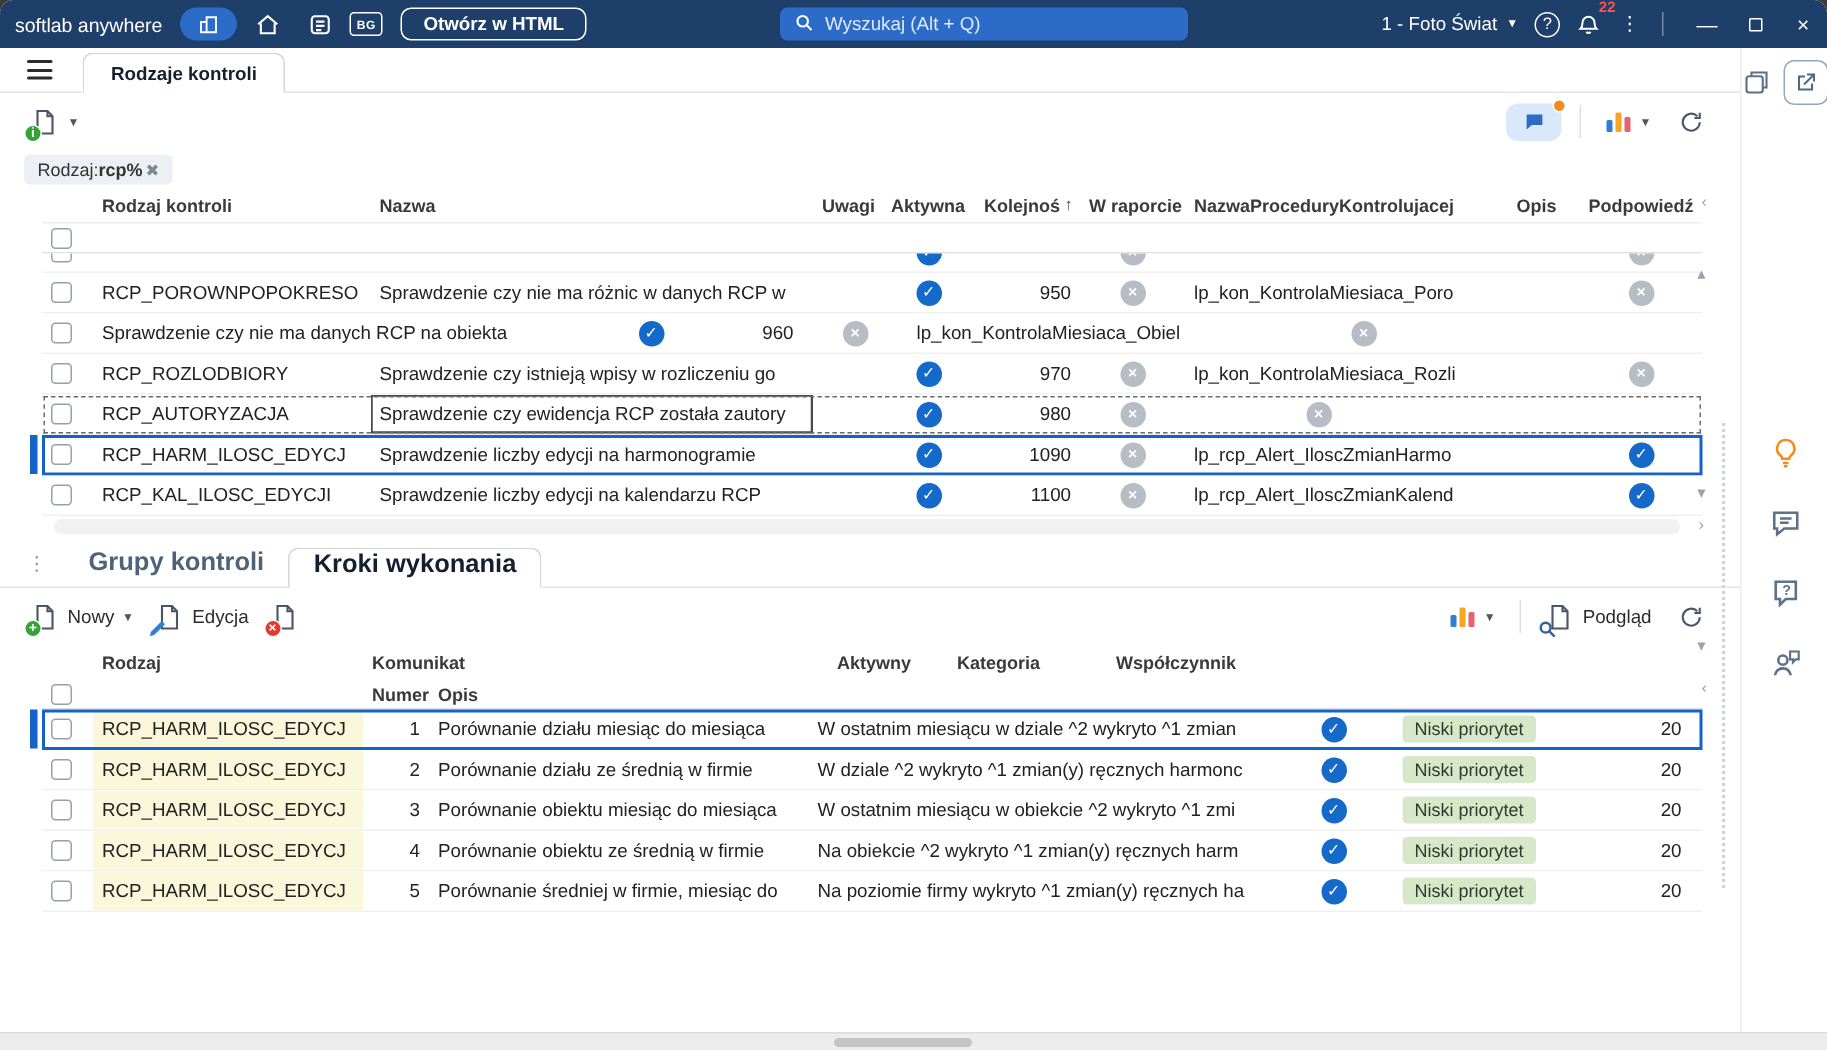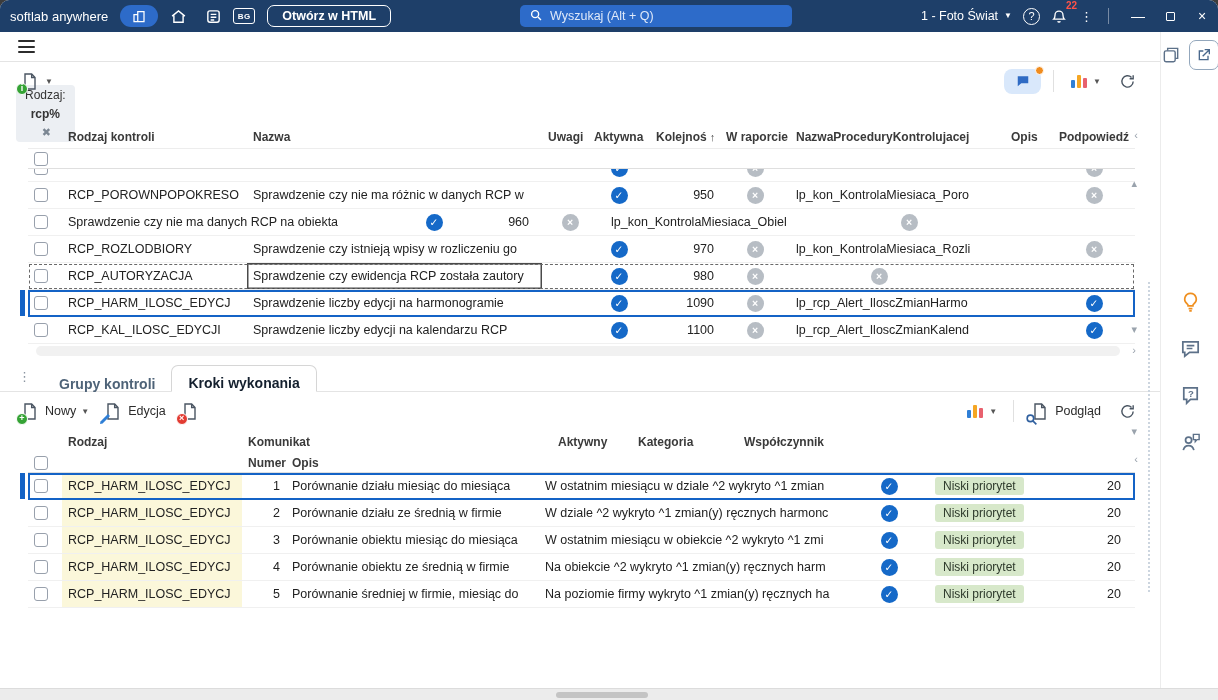--- a/index.html
+++ b/index.html
@@ -51,21 +51,21 @@
   .mini{position:absolute;left:-4px;bottom:-3px;width:12px;height:12px;border-radius:50%;display:flex;align-items:center;justify-content:center;color:#fff;font-size:9px;font-weight:bold;border:1.5px solid #fff;line-height:1;}
   .mini.green{background:#35a335;}
   .mini.red{background:#e23b32;}
   .pencil{position:absolute;left:-4px;bottom:-3px;}
   .lens{position:absolute;left:-5px;bottom:-4px;}
   .chatpill{position:relative;width:37px;height:25px;background:#d9e8fb;border-radius:8px;display:flex;align-items:center;justify-content:center;cursor:pointer;}
   .chatpill .dot{position:absolute;top:-3px;right:-3px;width:9px;height:9px;background:#f08c1e;border-radius:50%;border:1.5px solid #fff;}
 
   
   .filterrow{height:26px;flex:0 0 26px;display:flex;align-items:center;padding-left:16px;}
-  .chip{display:inline-flex;align-items:center;gap:5px;background:#eceff3;border-radius:4px;padding:3px 9px;font-size:12px;color:#333;flex-direction:column;}
+  .chip{display:inline-flex;align-items:center;background:#eceff3;border-radius:4px;padding:3px 9px;font-size:12px;color:#333;}
   .chip b{font-weight:bold;}
   .chip .x{color:#7c8793;font-size:11px;cursor:pointer;margin-left:2px;}
 
   
   .gridwrap{position:relative;padding-left:8px;margin-left:20px;}
   .grid{width:1107px;}
   .gh{display:flex;align-items:center;height:23px;}
   .gh .cell{font-weight:bold;font-size:12px;color:#3a3a3a;}
   .gh.first{border-bottom:1px solid #ededed;}
   .gh2{display:flex;align-items:center;height:20px;border-bottom:1px solid #dfdfdf;}
@@ -95,21 +95,21 @@
   .l-akt{flex-basis:80px;} .l-kat{flex-basis:106px;} .l-wsp{flex-basis:100px;padding-right:14px;}
   .grid-row .l-rodzaj{background:#fbf7da;}
 
   .hint{position:absolute;color:#9aa3ad;font-size:11px;line-height:1;cursor:pointer;}
   .hscroll{height:10px;margin:2px 40px 1px 8px;background:#f1f1f1;border-radius:5px;position:relative;}
   .hs-arrow{position:absolute;right:-16px;top:-2px;color:#9aa3ad;font-size:11px;cursor:pointer;}
 
   
   .ltabs{height:32px;flex:0 0 32px;display:flex;align-items:flex-end;border-bottom:1px solid #e4e4e4;padding-left:10px;margin-top:3px;}
   .drag-dots{color:#8b95a1;font-size:13px;margin:0 12px 7px 8px;cursor:grab;}
-  .tab2{height:27px;margin-bottom:-1px;padding:0 16px;display:flex;align-items:flex-end;font-weight:bold;font-size:14px;color:#4e6378;cursor:pointer;}
+  .tab2{height:27px;margin-bottom:-1px;padding:0 16px;display:flex;align-items:flex-start;font-weight:bold;font-size:17px;color:#4e6378;cursor:pointer;}
   .tab2.active{background:#fff;border:1px solid #d6d6d6;border-bottom:1px solid #fff;border-radius:7px 7px 0 0;color:#14202e;}
 
   
   .rail-top{display:flex;align-items:center;gap:8px;margin-top:6px;height:34px;}
   .r-box{width:30px;height:30px;border:1.5px solid #93a7bc;border-radius:7px;display:flex;align-items:center;justify-content:center;cursor:pointer;}
   .rail-group{margin-top:218px;display:flex;flex-direction:column;align-items:center;gap:24px;}
   .r-ic{cursor:pointer;display:flex;}
   .dotline{position:absolute;left:-13px;top:250px;height:310px;border-left:2px dotted #ccd5df;}
 
   
@@ -182,20 +182,23 @@
   <div class="content">
 
     <div class="main">
 
       <div class="tabbar">
         <span class="hamburger">
             <span></span>
             <span></span>
             <span></span>
           </span>
+        <div class="tab1">
+          <span>Rodzaje kontroli</span>
+        </div>
       </div>
 
       <div class="ptoolbar">
         <span class="icbtn">
           <span class="docwrap">
             <svg width="20" height="21" viewBox="0 0 24 24" fill="none" stroke="#4b5663" stroke-width="1.7">
                 <path d="M6 3h8l4 4.2V21H6z"></path>
                 <path d="M14 3v4.2h4"></path>
               </svg>
             <span class="mini green">i</span>

